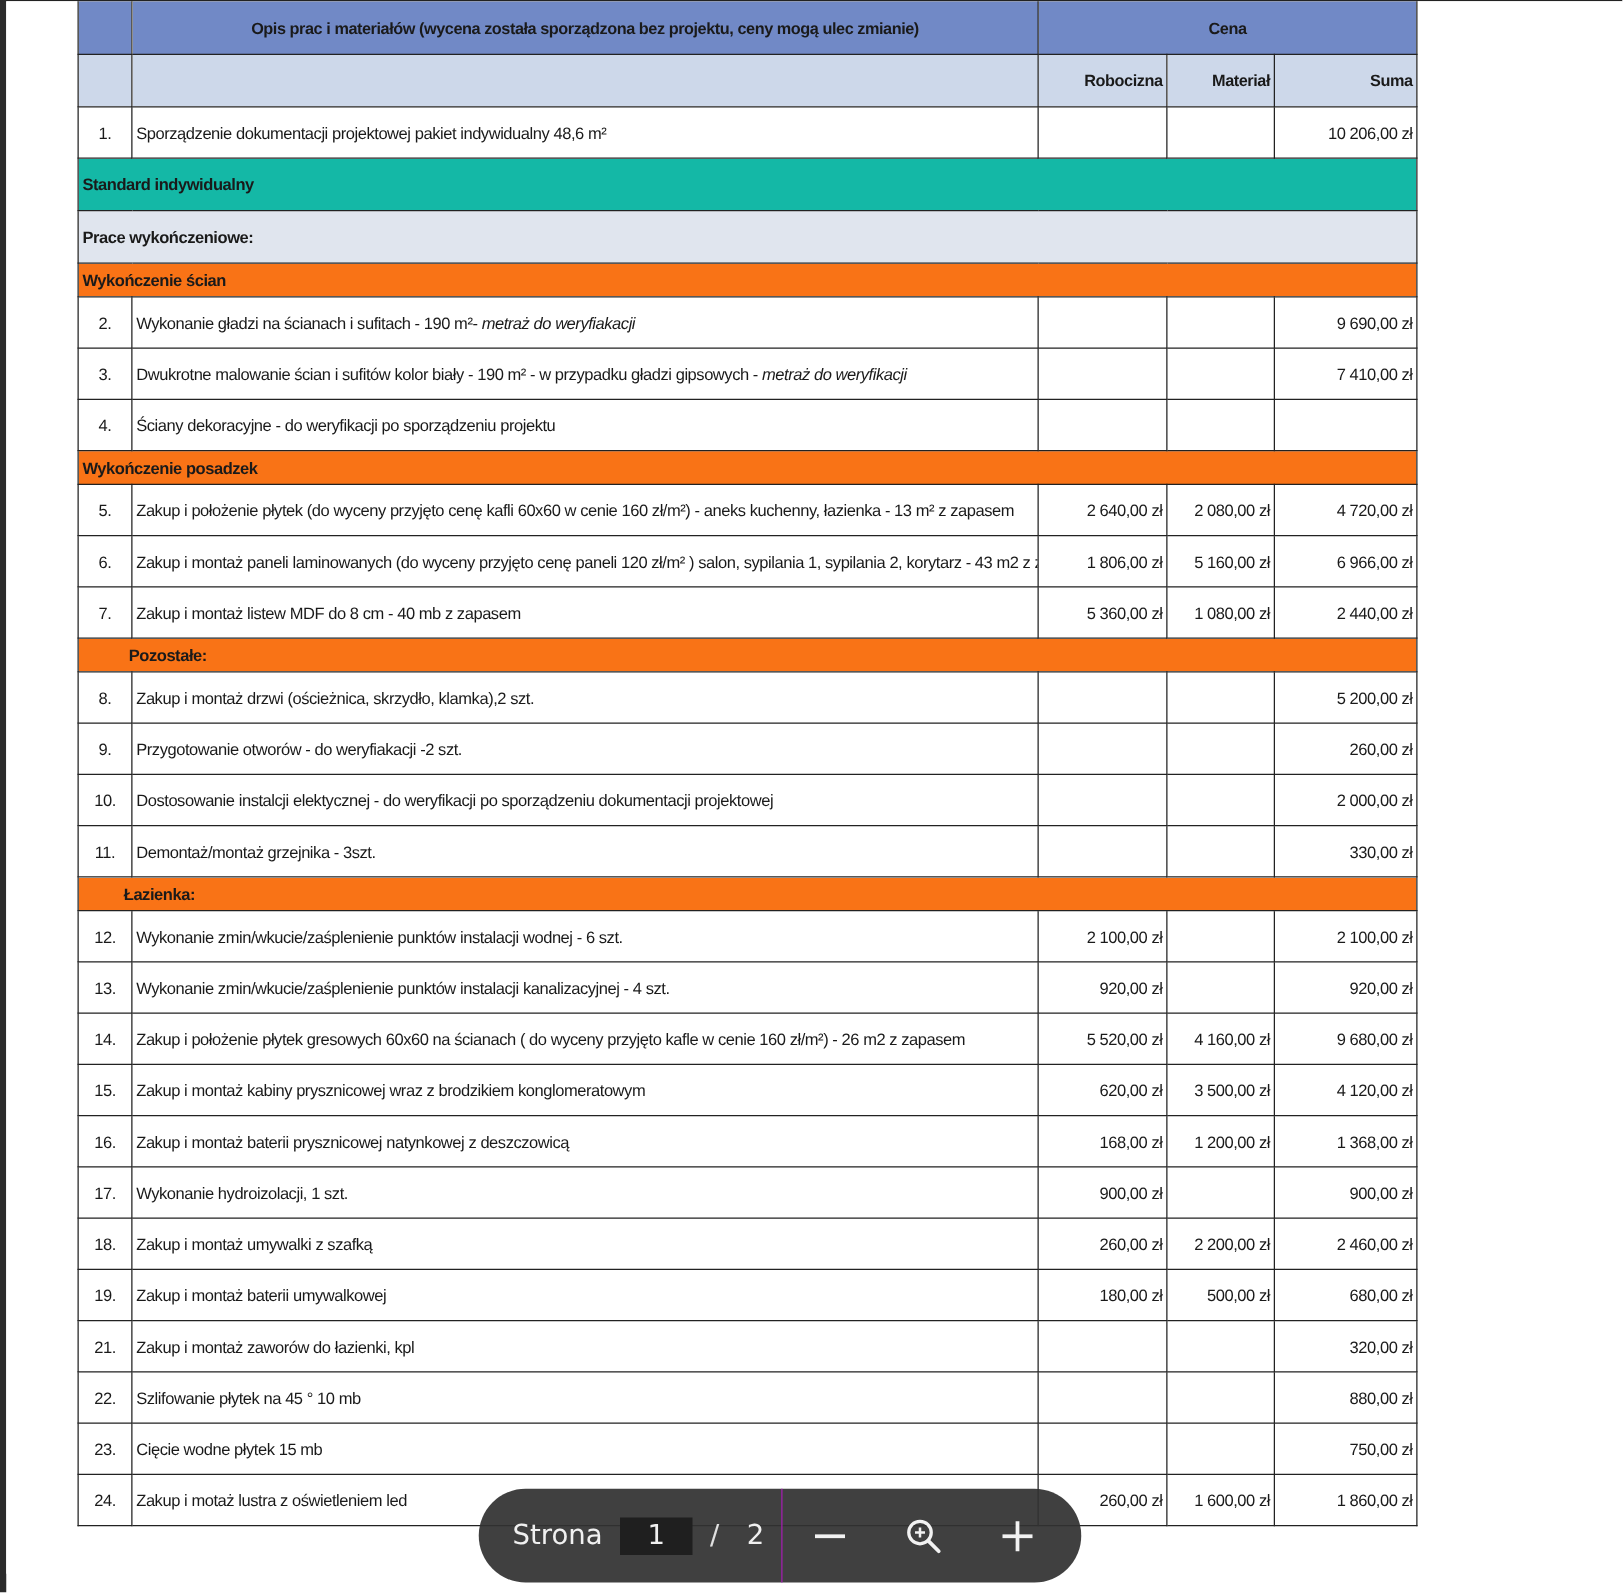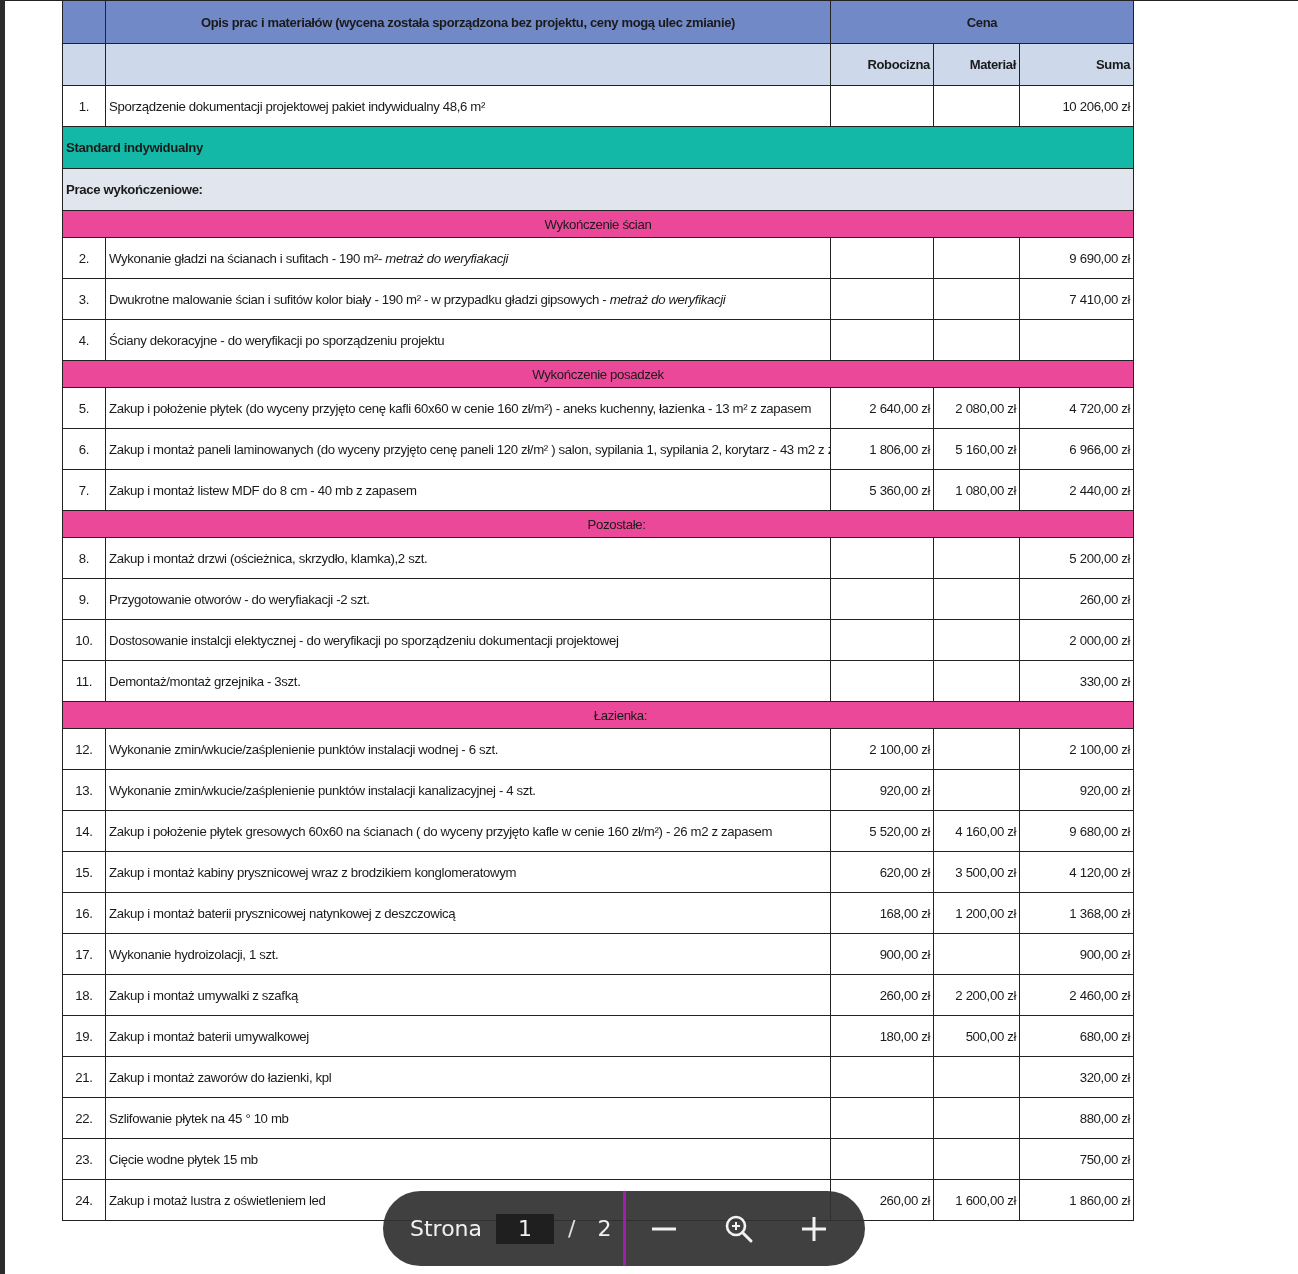--- a/index.html
+++ b/index.html
@@ -18,35 +18,35 @@
     font-size:13.2px; color:#1a1a1a;
     font-family:"Liberation Sans", sans-serif;
     letter-spacing:-0.35px;
   }
   table.quote td, table.quote th { border:1.6px solid #222; padding:0 3px; overflow:hidden; white-space:nowrap; }
   col.c-num { width:43px; } col.c-desc { width:725px; } col.c-rob { width:103px; } col.c-mat { width:86px; } col.c-sum { width:114px; }
   th.h-main { background:#7189c6; height:42px; font-weight:bold; text-align:center; font-size:13px; }
   th.h-sub { background:#cdd8ea; height:41px; font-weight:bold; text-align:right; font-size:13px; }
   td.band-std { background:#14b8a6; height:41px; font-weight:bold; text-align:left; }
   td.band-section { background:#e0e5ee; height:41px; font-weight:bold; padding-left:2px; }
-  td.band-sub { background:#ec4899; height:26px; font-weight:normal; padding-left:46px;text-align:center; }
+  td.band-sub { background:#f97316; height:26px; font-weight:bold; padding-left:46px; }
   td.band-sub.l2 { padding-left:40px; }
-  td.band-sub.l3 { padding-left:48px; }
+  td.band-sub.l3 { padding-left:36px; }
   td.num { text-align:center; height:40px; }
   td.desc { white-space:normal; line-height:19px; }
   td.money { text-align:right; padding-right:3px; }
   i.it { font-style:italic; }
 
   .pdf-toolbar {
     position:absolute; left:383px; top:1191px; width:482px; height:75px;
     background:rgba(50,50,50,0.93); border-radius:38px;
     display:flex; align-items:center; color:#fff;
     font-family:"DejaVu Sans", sans-serif;
   }
-  .tb-left { display:flex; align-items:center; height:100%; padding-left:27px; width:243px; box-sizing:border-box; border-right:3px solid #a21caf; }
+  .tb-left { display:flex; align-items:center; height:100%; padding-left:27px; width:243px; box-sizing:border-box; border-right:1px solid #a21caf; }
   .tb-label { font-size:22px; color:#f0f0f0; margin-right:14px; }
   .tb-page-input { width:58px; height:30px; background:#1f1f1f; color:#f0f0f0; border:none; font-size:22px; text-align:center; font-family:"DejaVu Sans", sans-serif; padding:0; }
   .tb-sep { font-size:22px; margin:0 22px 0 14px; color:#e0e0e0; }
   .tb-total { font-size:22px; color:#f0f0f0; }
   .tb-right { display:flex; align-items:center; justify-content:space-around; flex:1; height:100%; padding-right:14px; }
   .tb-btn { width:40px; height:40px; display:flex; align-items:center; justify-content:center; cursor:pointer; }
 </style>
 </head>
 <body>
 

